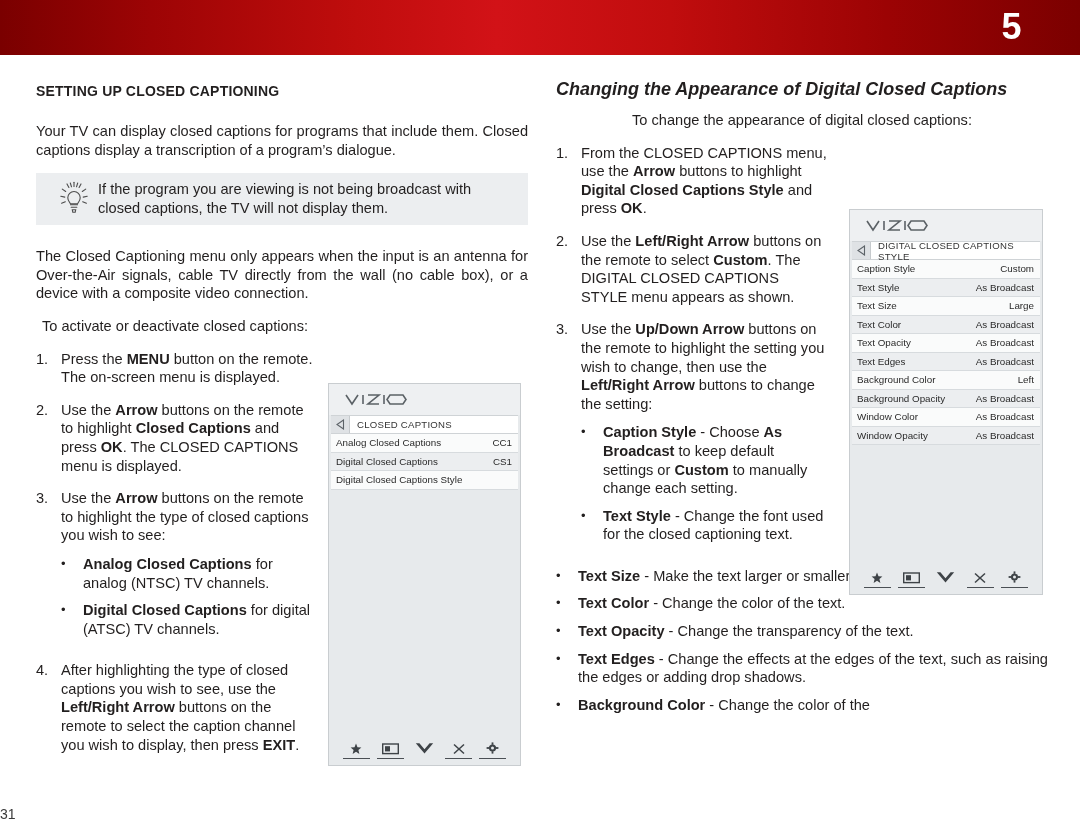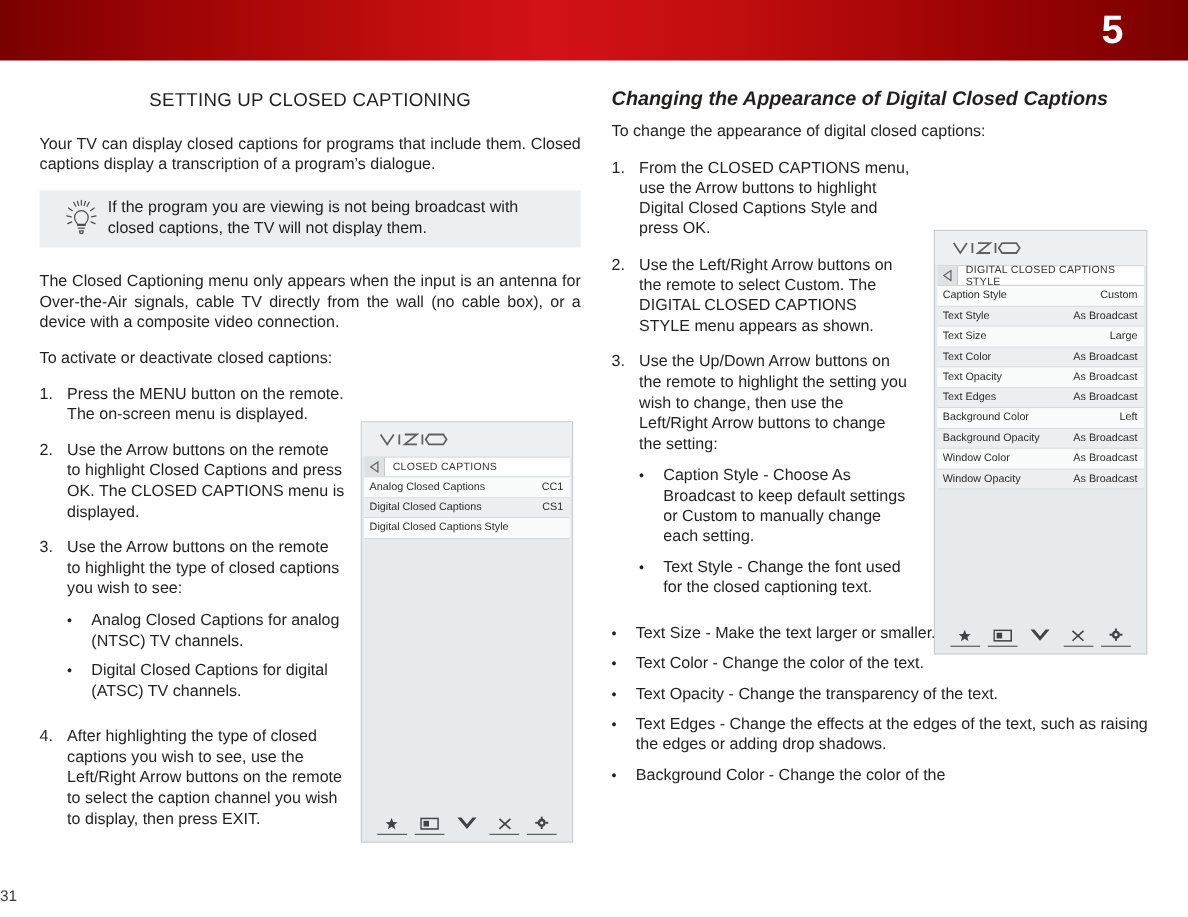--- a/index.html
+++ b/index.html
@@ -26,29 +26,29 @@
 
   
   .col{
     position:absolute; top:80px;
     font-size:14.6px; line-height:18.6px;
   }
   .col-left{ left:36px; width:492px; }
   .col-right{ left:556px; width:492px; }
 
   h1.section-title{
-    font-size:17px; font-weight:normal; letter-spacing:.2px;
-    margin:0 0 20px 0; line-height:22px;text-align:center;
+    font-size:14px; font-weight:bold; letter-spacing:.2px;
+    margin:0 0 20px 0; line-height:22px;
   }
   h2.sub-title{
     font-size:18px; font-weight:bold; margin:0 0 12px 0; line-height:19px;font-style:italic;
   }
   p.body{ margin:0 0 14px 0; text-align:justify; }
-  p.body.nj{ text-align:left; }
-  b{ font-weight:normal;text-align:center; }
+  p.body.nj{ text-align:center; }
+  b{ font-weight:bold;text-align:center; }
 
   
   .tipbox{
     background:#eceef0; width:492px; height:52px;
     display:flex; align-items:center; padding:0 16px 0 14px;
     margin-bottom:22px;
   }
   .tip-icon{ width:48px; flex:0 0 48px; display:flex; justify-content:center; }
   .tip-text{ font-size:14.6px; line-height:19px; }
 

